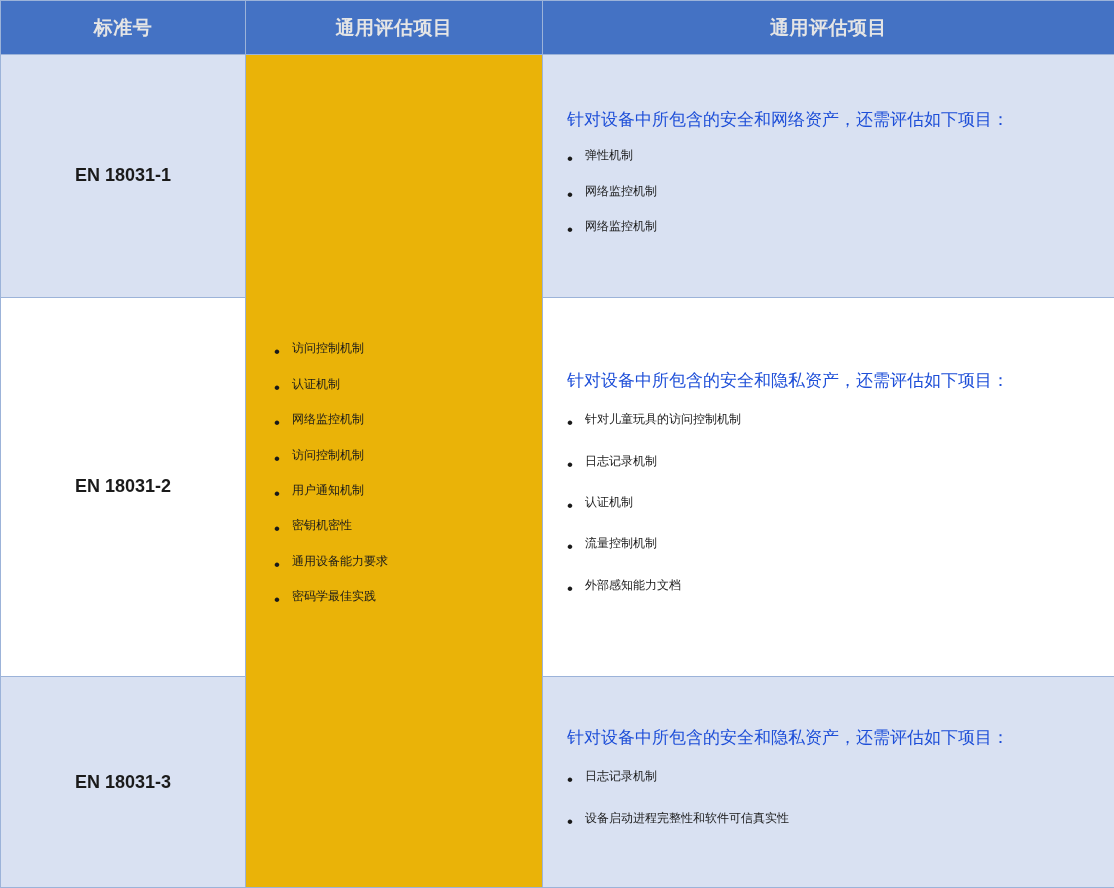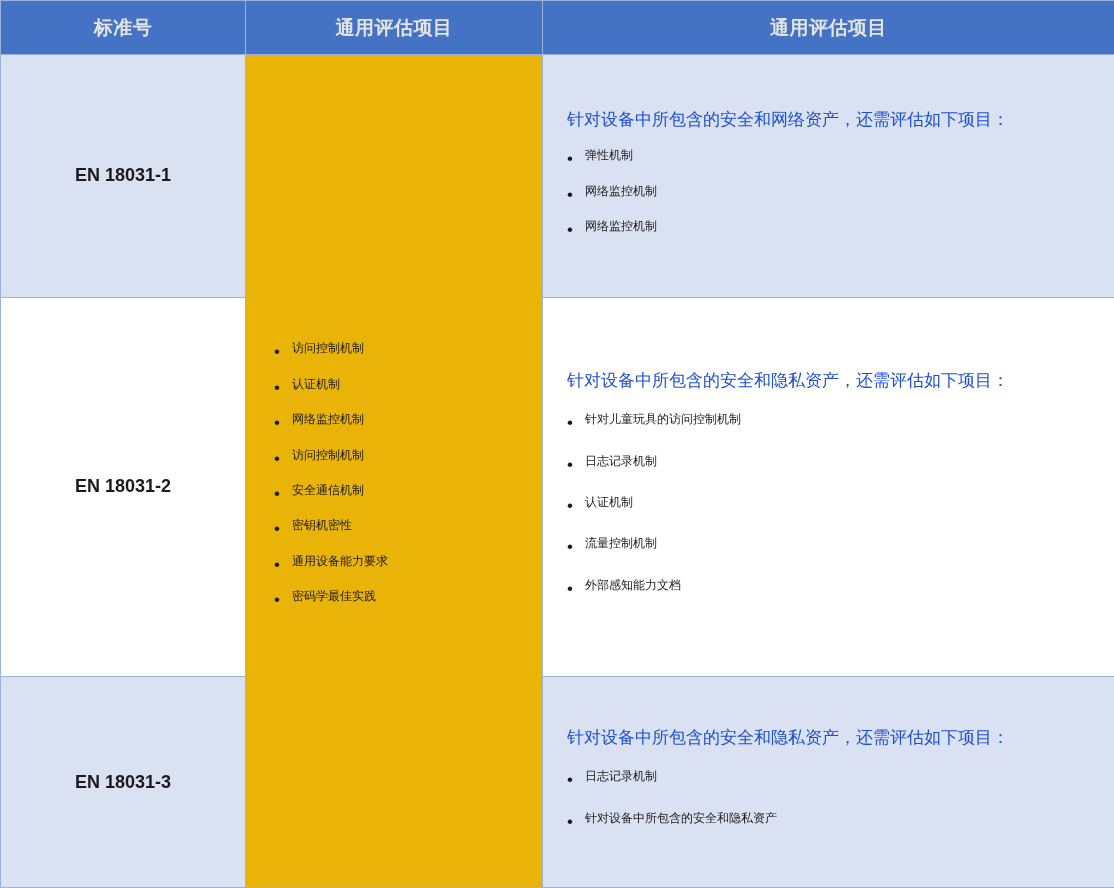--- a/index.html
+++ b/index.html
@@ -119,21 +119,21 @@
     </thead>
     <tbody>
       <tr>
         <td class="std-cell shade">EN 18031-1</td>
         <td class="items-cell" rowspan="3">
           <ul class="bul">
             <li>访问控制机制</li>
             <li>认证机制</li>
             <li>网络监控机制</li>
             <li>访问控制机制</li>
-            <li>安全通信机制</li>
+            <li>用户通知机制</li>
             <li>密钥机密性</li>
             <li>通用设备能力要求</li>
             <li>密码学最佳实践</li>
           </ul>
         </td>
         <td class="detail-cell">
           <p class="intro">针对设备中所包含的安全和网络资产，还需评估如下项目：</p>
           <ul class="bul">
             <li>弹性机制</li>
             <li>网络监控机制</li>
@@ -153,19 +153,19 @@
             <li>外部感知能力文档</li>
           </ul>
         </td>
       </tr>
       <tr>
         <td class="std-cell shade">EN 18031-3</td>
         <td class="detail-cell">
           <p class="intro">针对设备中所包含的安全和隐私资产，还需评估如下项目：</p>
           <ul class="bul tight">
             <li>日志记录机制</li>
-            <li>针对设备中所包含的安全和隐私资产</li>
+            <li>设备启动进程完整性和软件可信真实性</li>
           </ul>
         </td>
       </tr>
     </tbody>
   </table>
 </div>
 
 </body></html>

